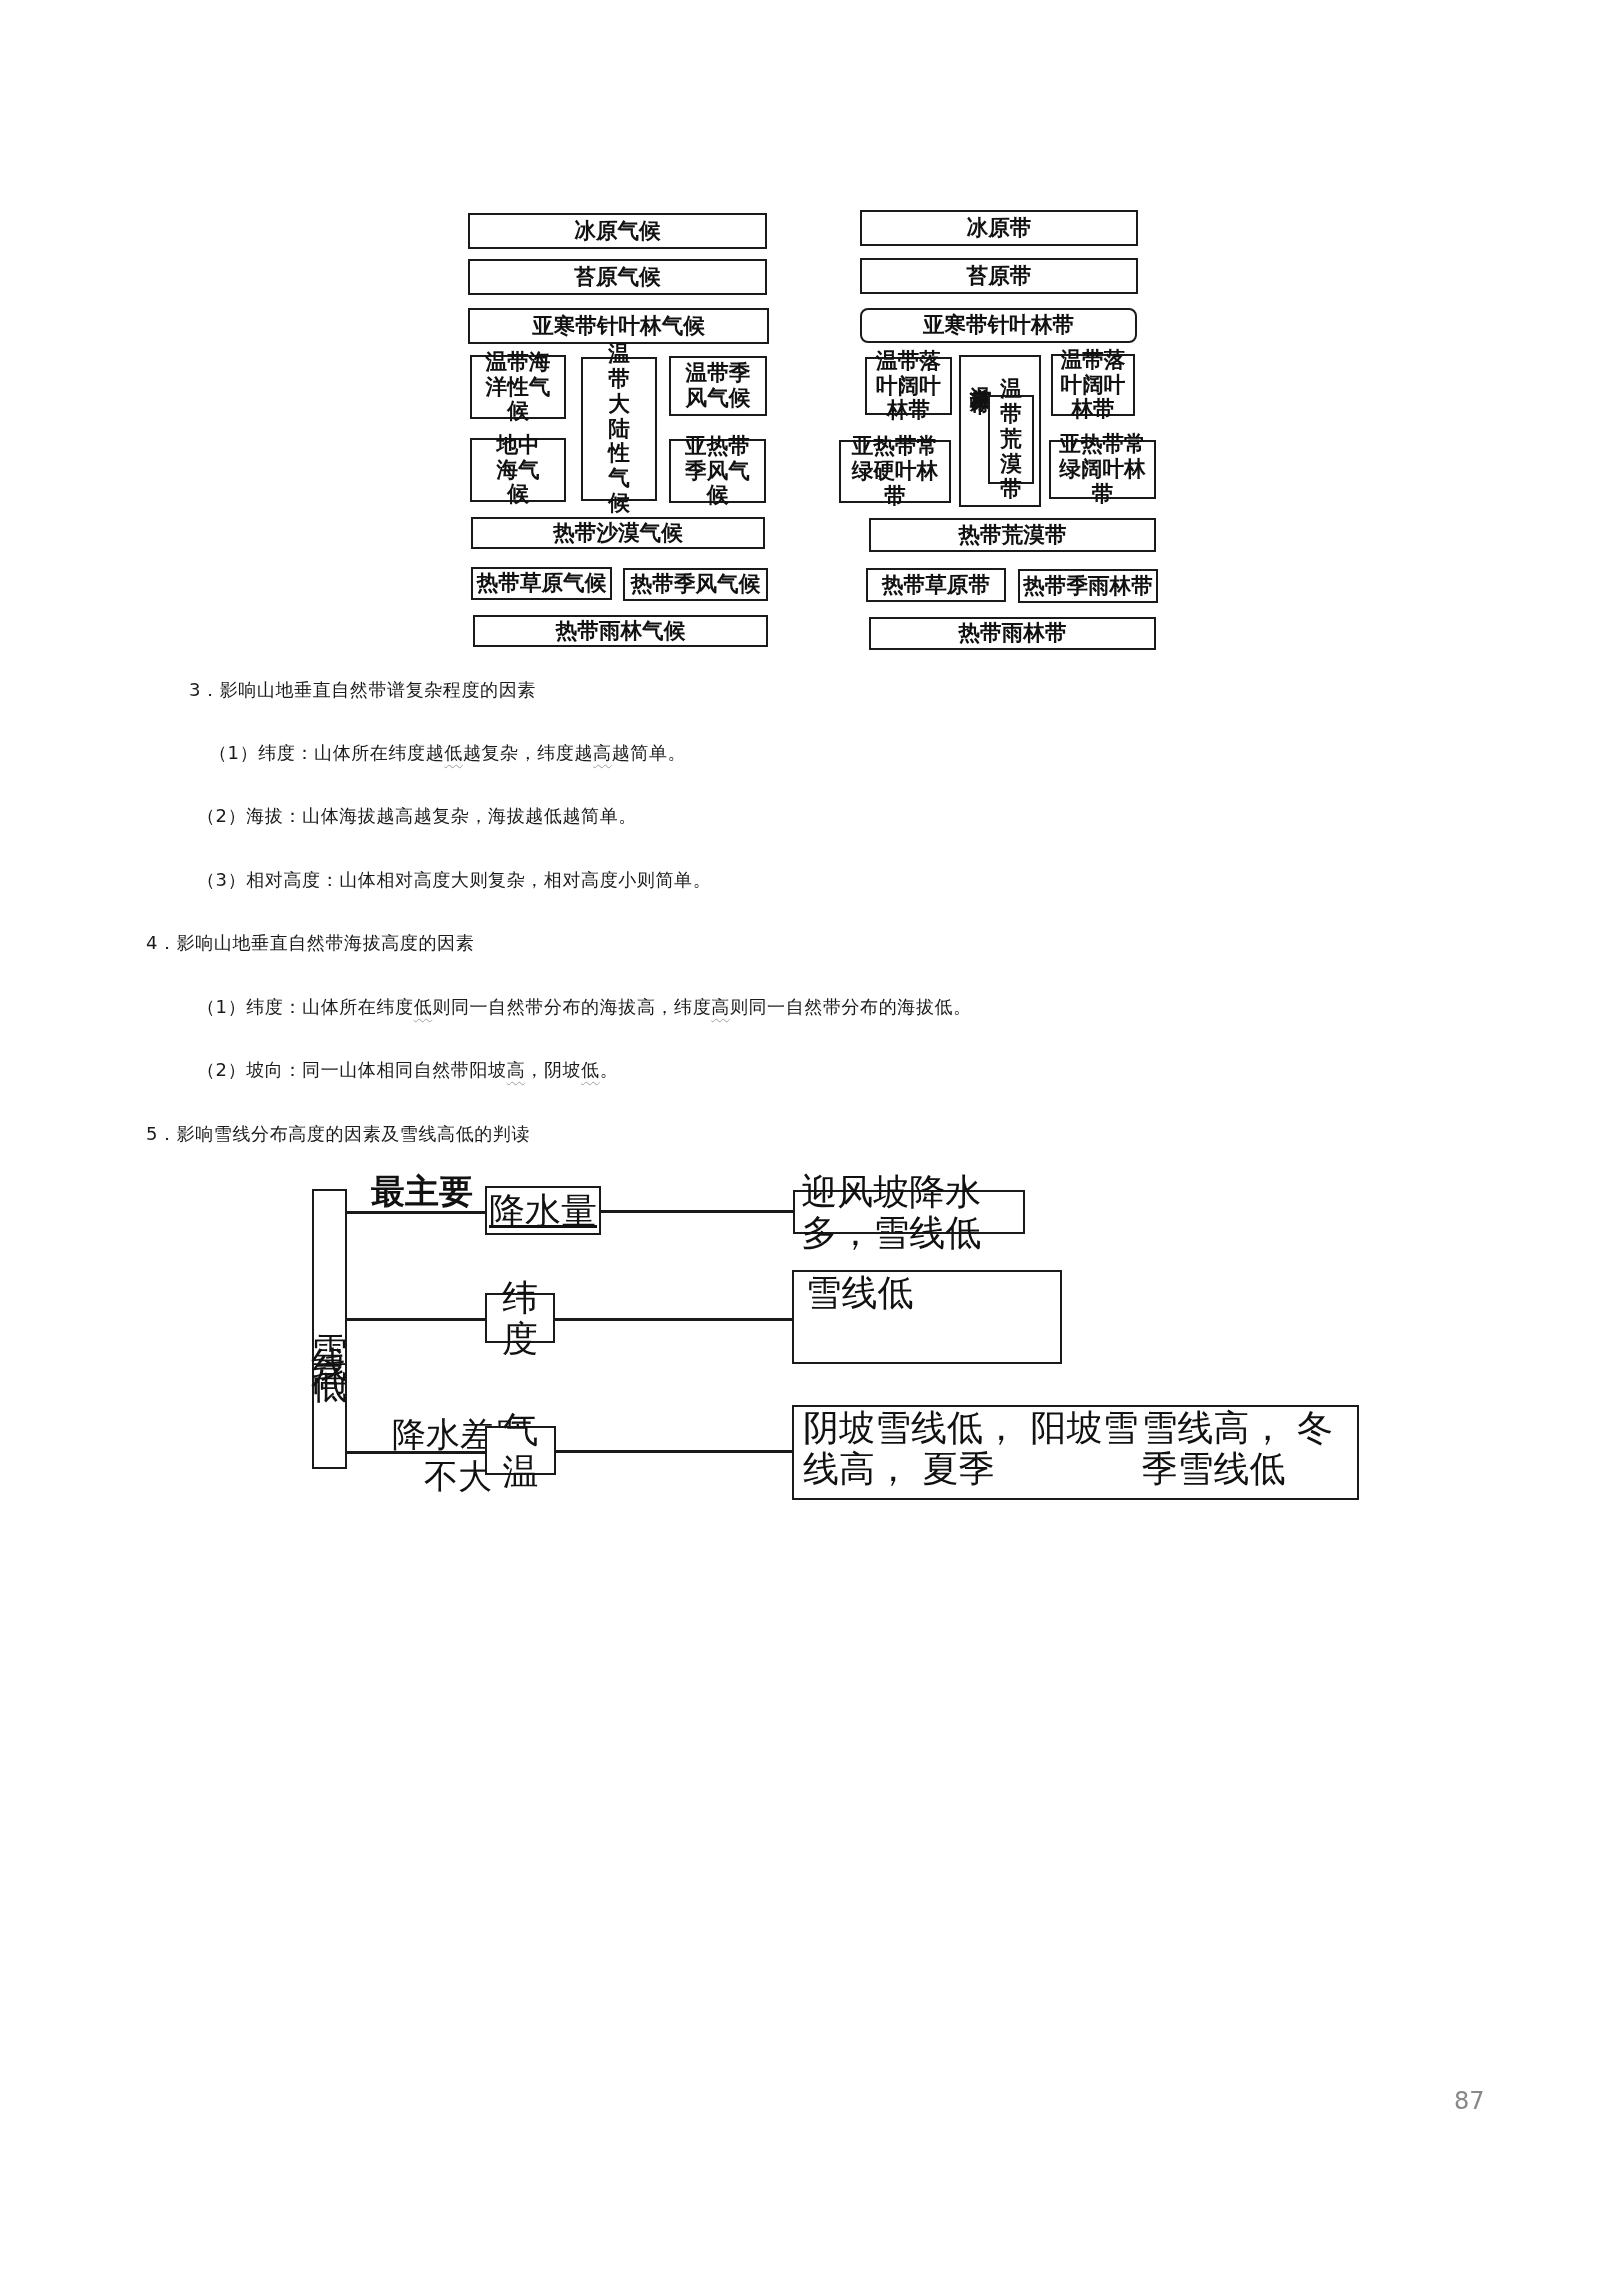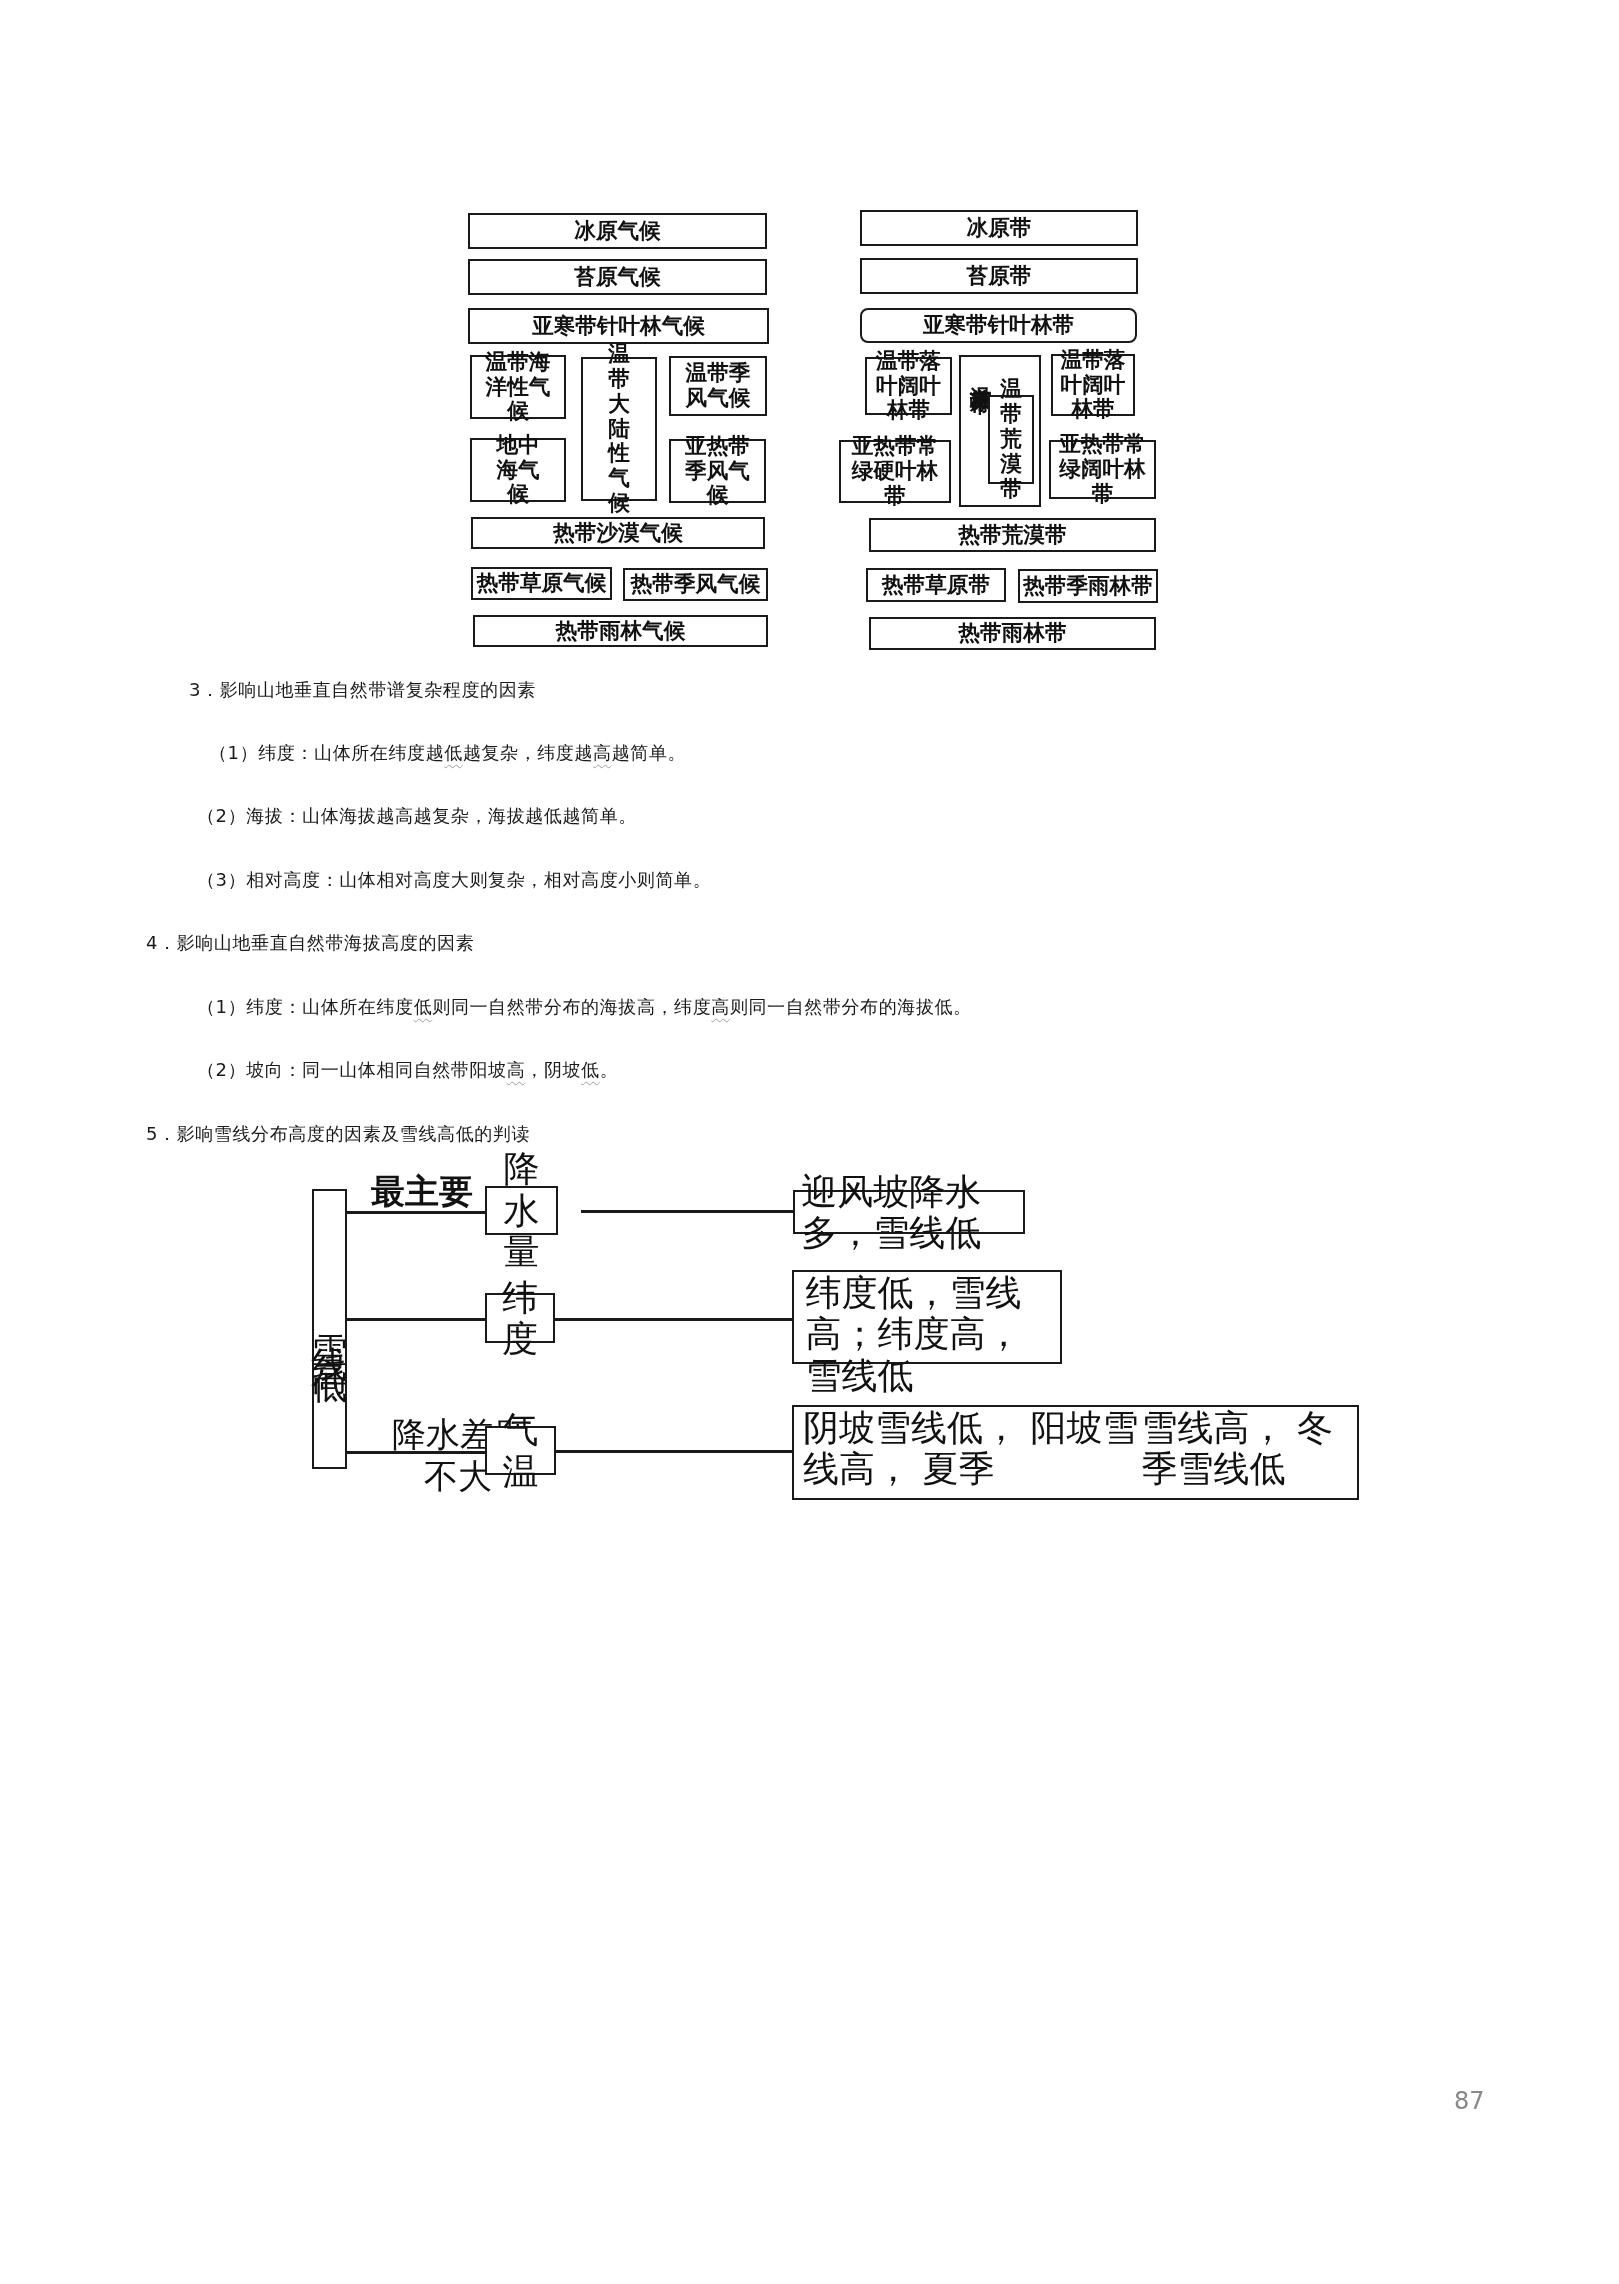--- a/index.html
+++ b/index.html
@@ -135,35 +135,34 @@
   <div class="lbl2" style="left:392px;top:1412px;font-weight:normal;">降水差别</div>
   <div class="lbl2" style="left:424px;top:1454px;font-weight:normal;">不大</div>
 
   <div class="line" style="left:347px;top:1211px;width:138px;height:2.5px;"></div>
   <div class="line" style="left:581px;top:1210px;width:213px;height:2.5px;"></div>
   <div class="line" style="left:347px;top:1318px;width:138px;height:2.5px;"></div>
   <div class="line" style="left:555px;top:1318px;width:237px;height:2.5px;"></div>
   <div class="line" style="left:347px;top:1451px;width:138px;height:2.5px;"></div>
   <div class="line" style="left:556px;top:1450px;width:236px;height:2.5px;"></div>
 
-  <div class="box d2" style="left:485px;top:1186px;width:73px;height:49px;font-weight:normal;">
+  <div class="box d2" style="left:485px;top:1186px;width:116px;height:49px;font-weight:normal;text-decoration:underline;">
       <span>降水量</span>
     </div>
   <div class="box d2" style="left:485px;top:1293px;width:70px;height:50px;font-weight:normal;">
       <span>纬度</span>
     </div>
   <div class="box d2" style="left:485px;top:1426px;width:71px;height:49px;font-weight:normal;">
       <span>气温</span>
     </div>
 
   <div class="box d2 left-align" style="left:793px;top:1190px;width:232px;height:44px;padding-left:6.3px;font-weight:normal;">
       <span>迎风坡降水多，雪线低</span>
     </div>
   <div class="box d2 left-align" style="left:792px;top:1270px;width:270px;height:94px;flex-direction:column;align-items:flex-start;padding-left:11.4px;font-weight:normal;">
-    <span>纬度低，雪线高；纬度高，</span>
     <span>雪线低</span>
   </div>
   <div class="box d2 left-align" style="left:792px;top:1405px;width:567px;height:95px;align-items:flex-start;padding-left:9px;font-weight:normal;">
     <span>阴坡雪线低， 阳坡雪线高， 夏季</span>
     <span>雪线高， 冬季雪线低</span>
   </div>
 </div>
 
 <div class="pageno">87</div>
 

